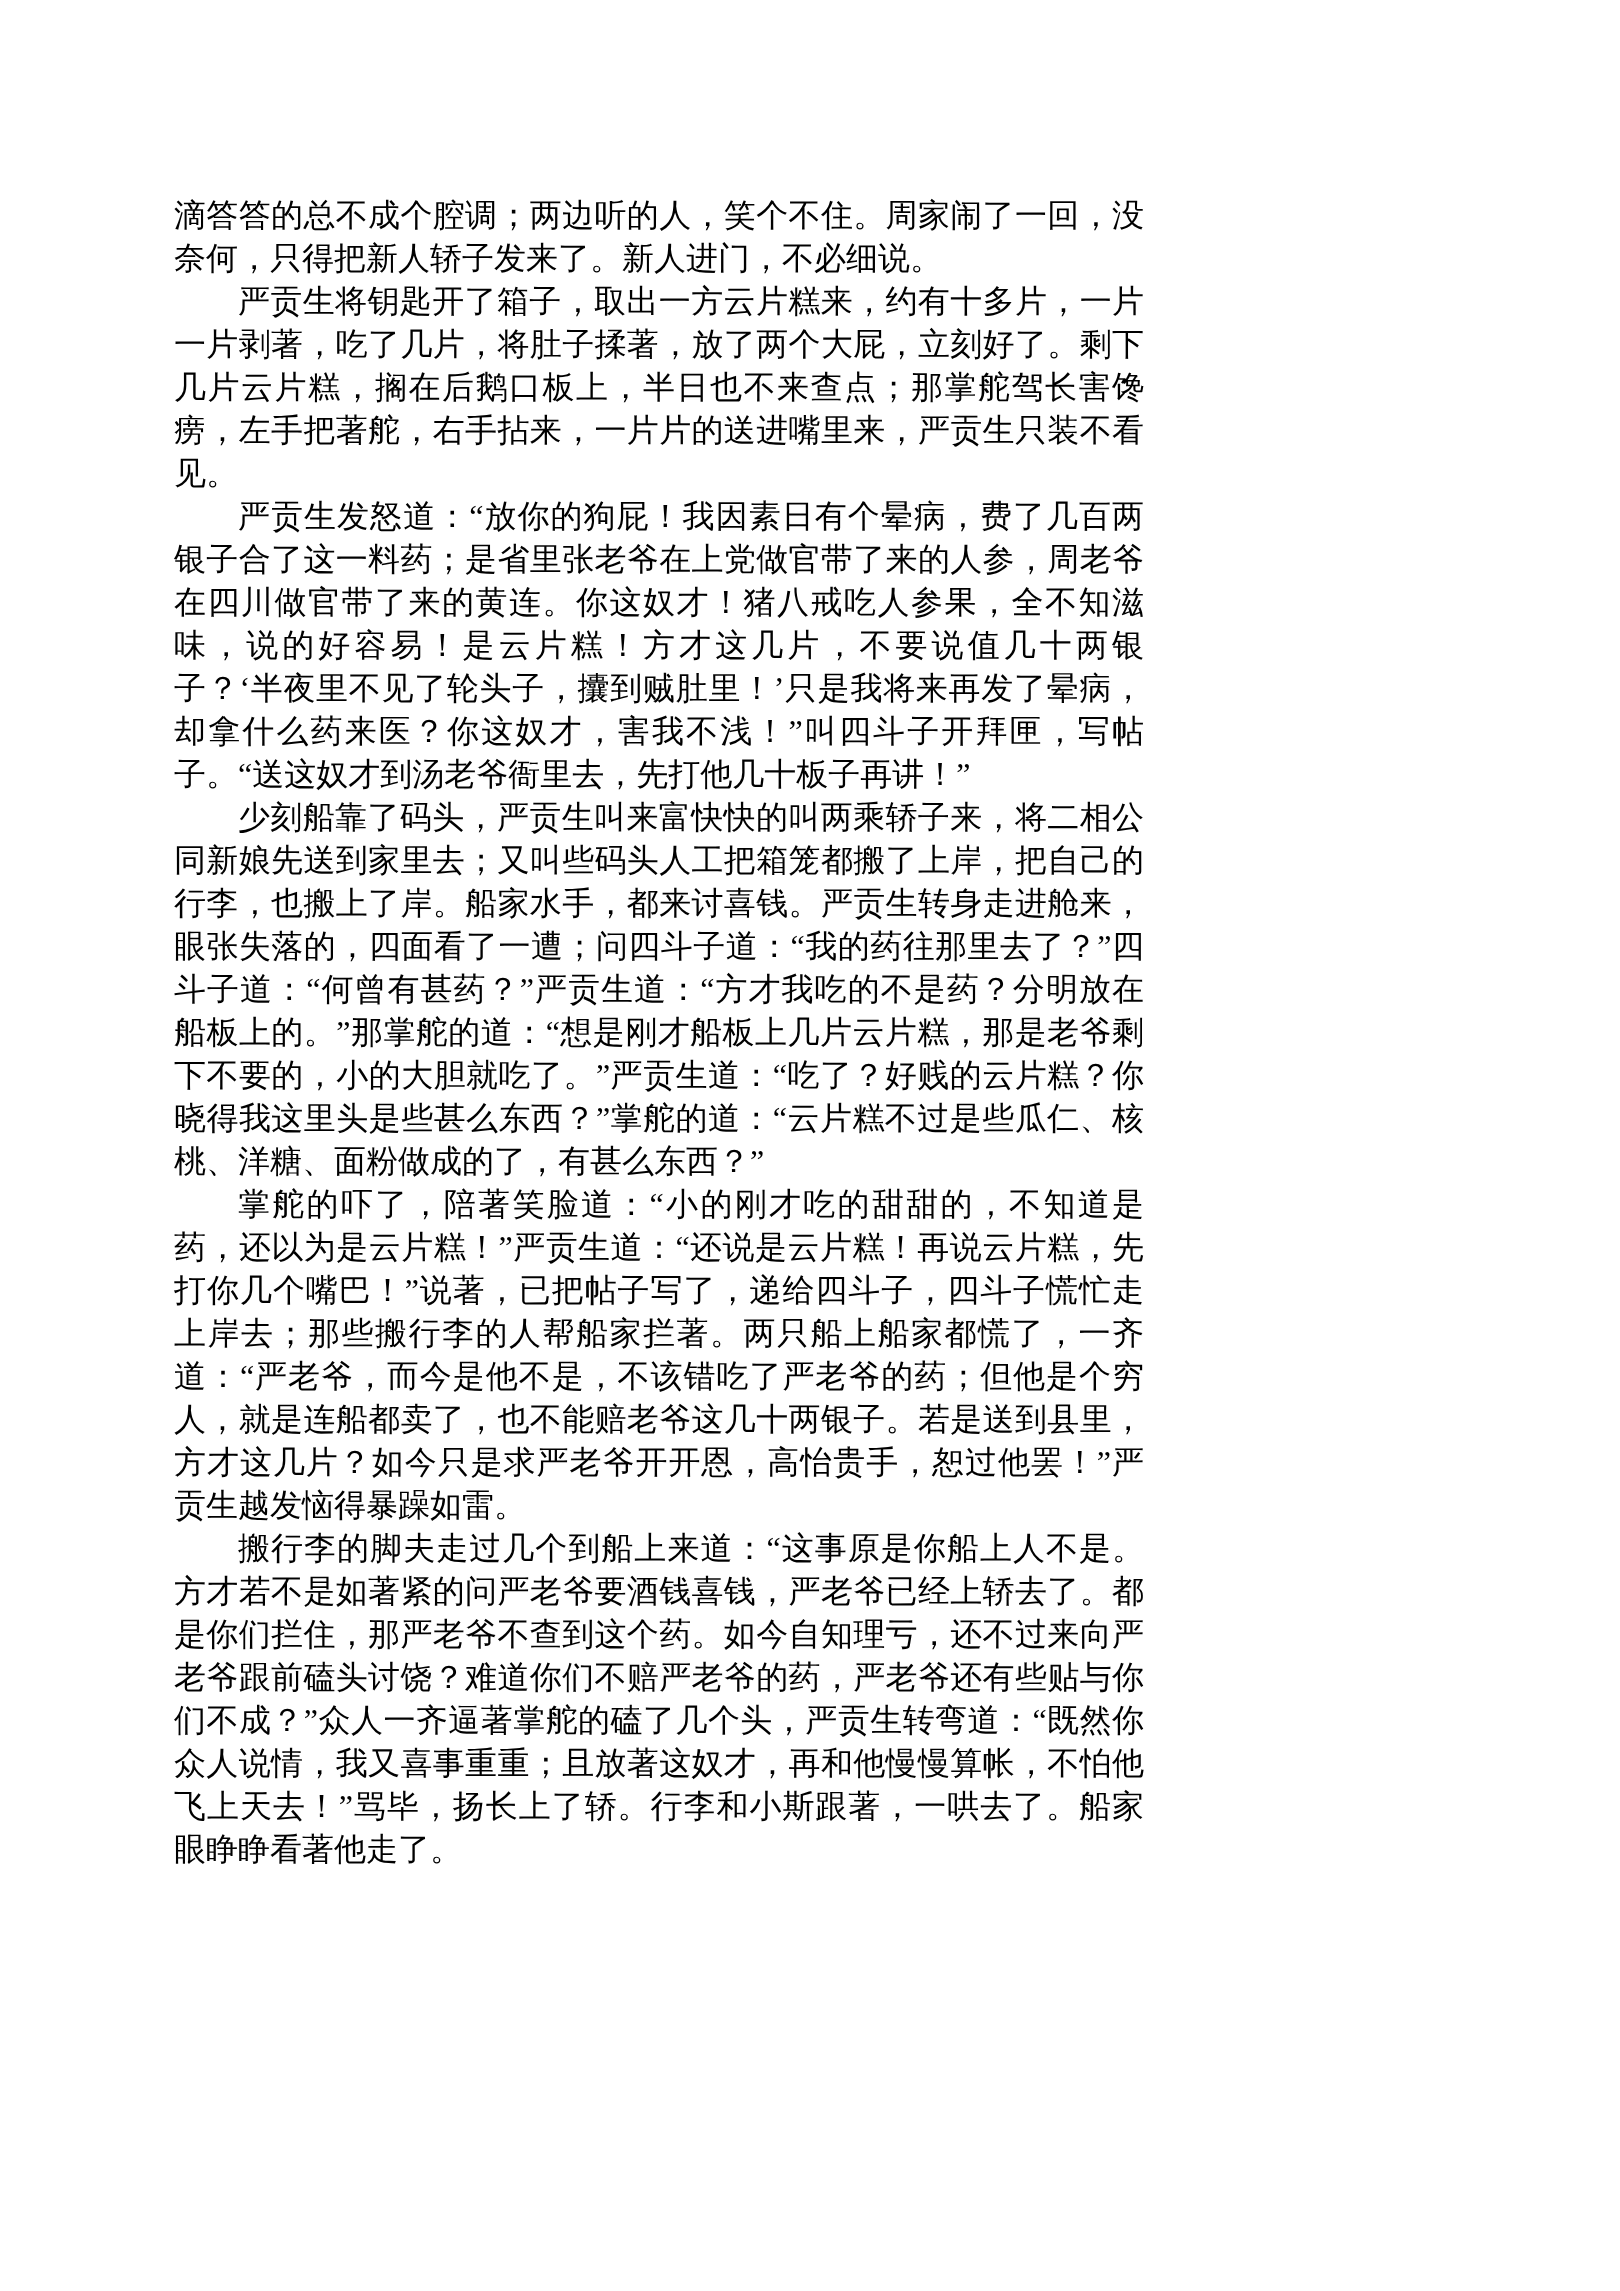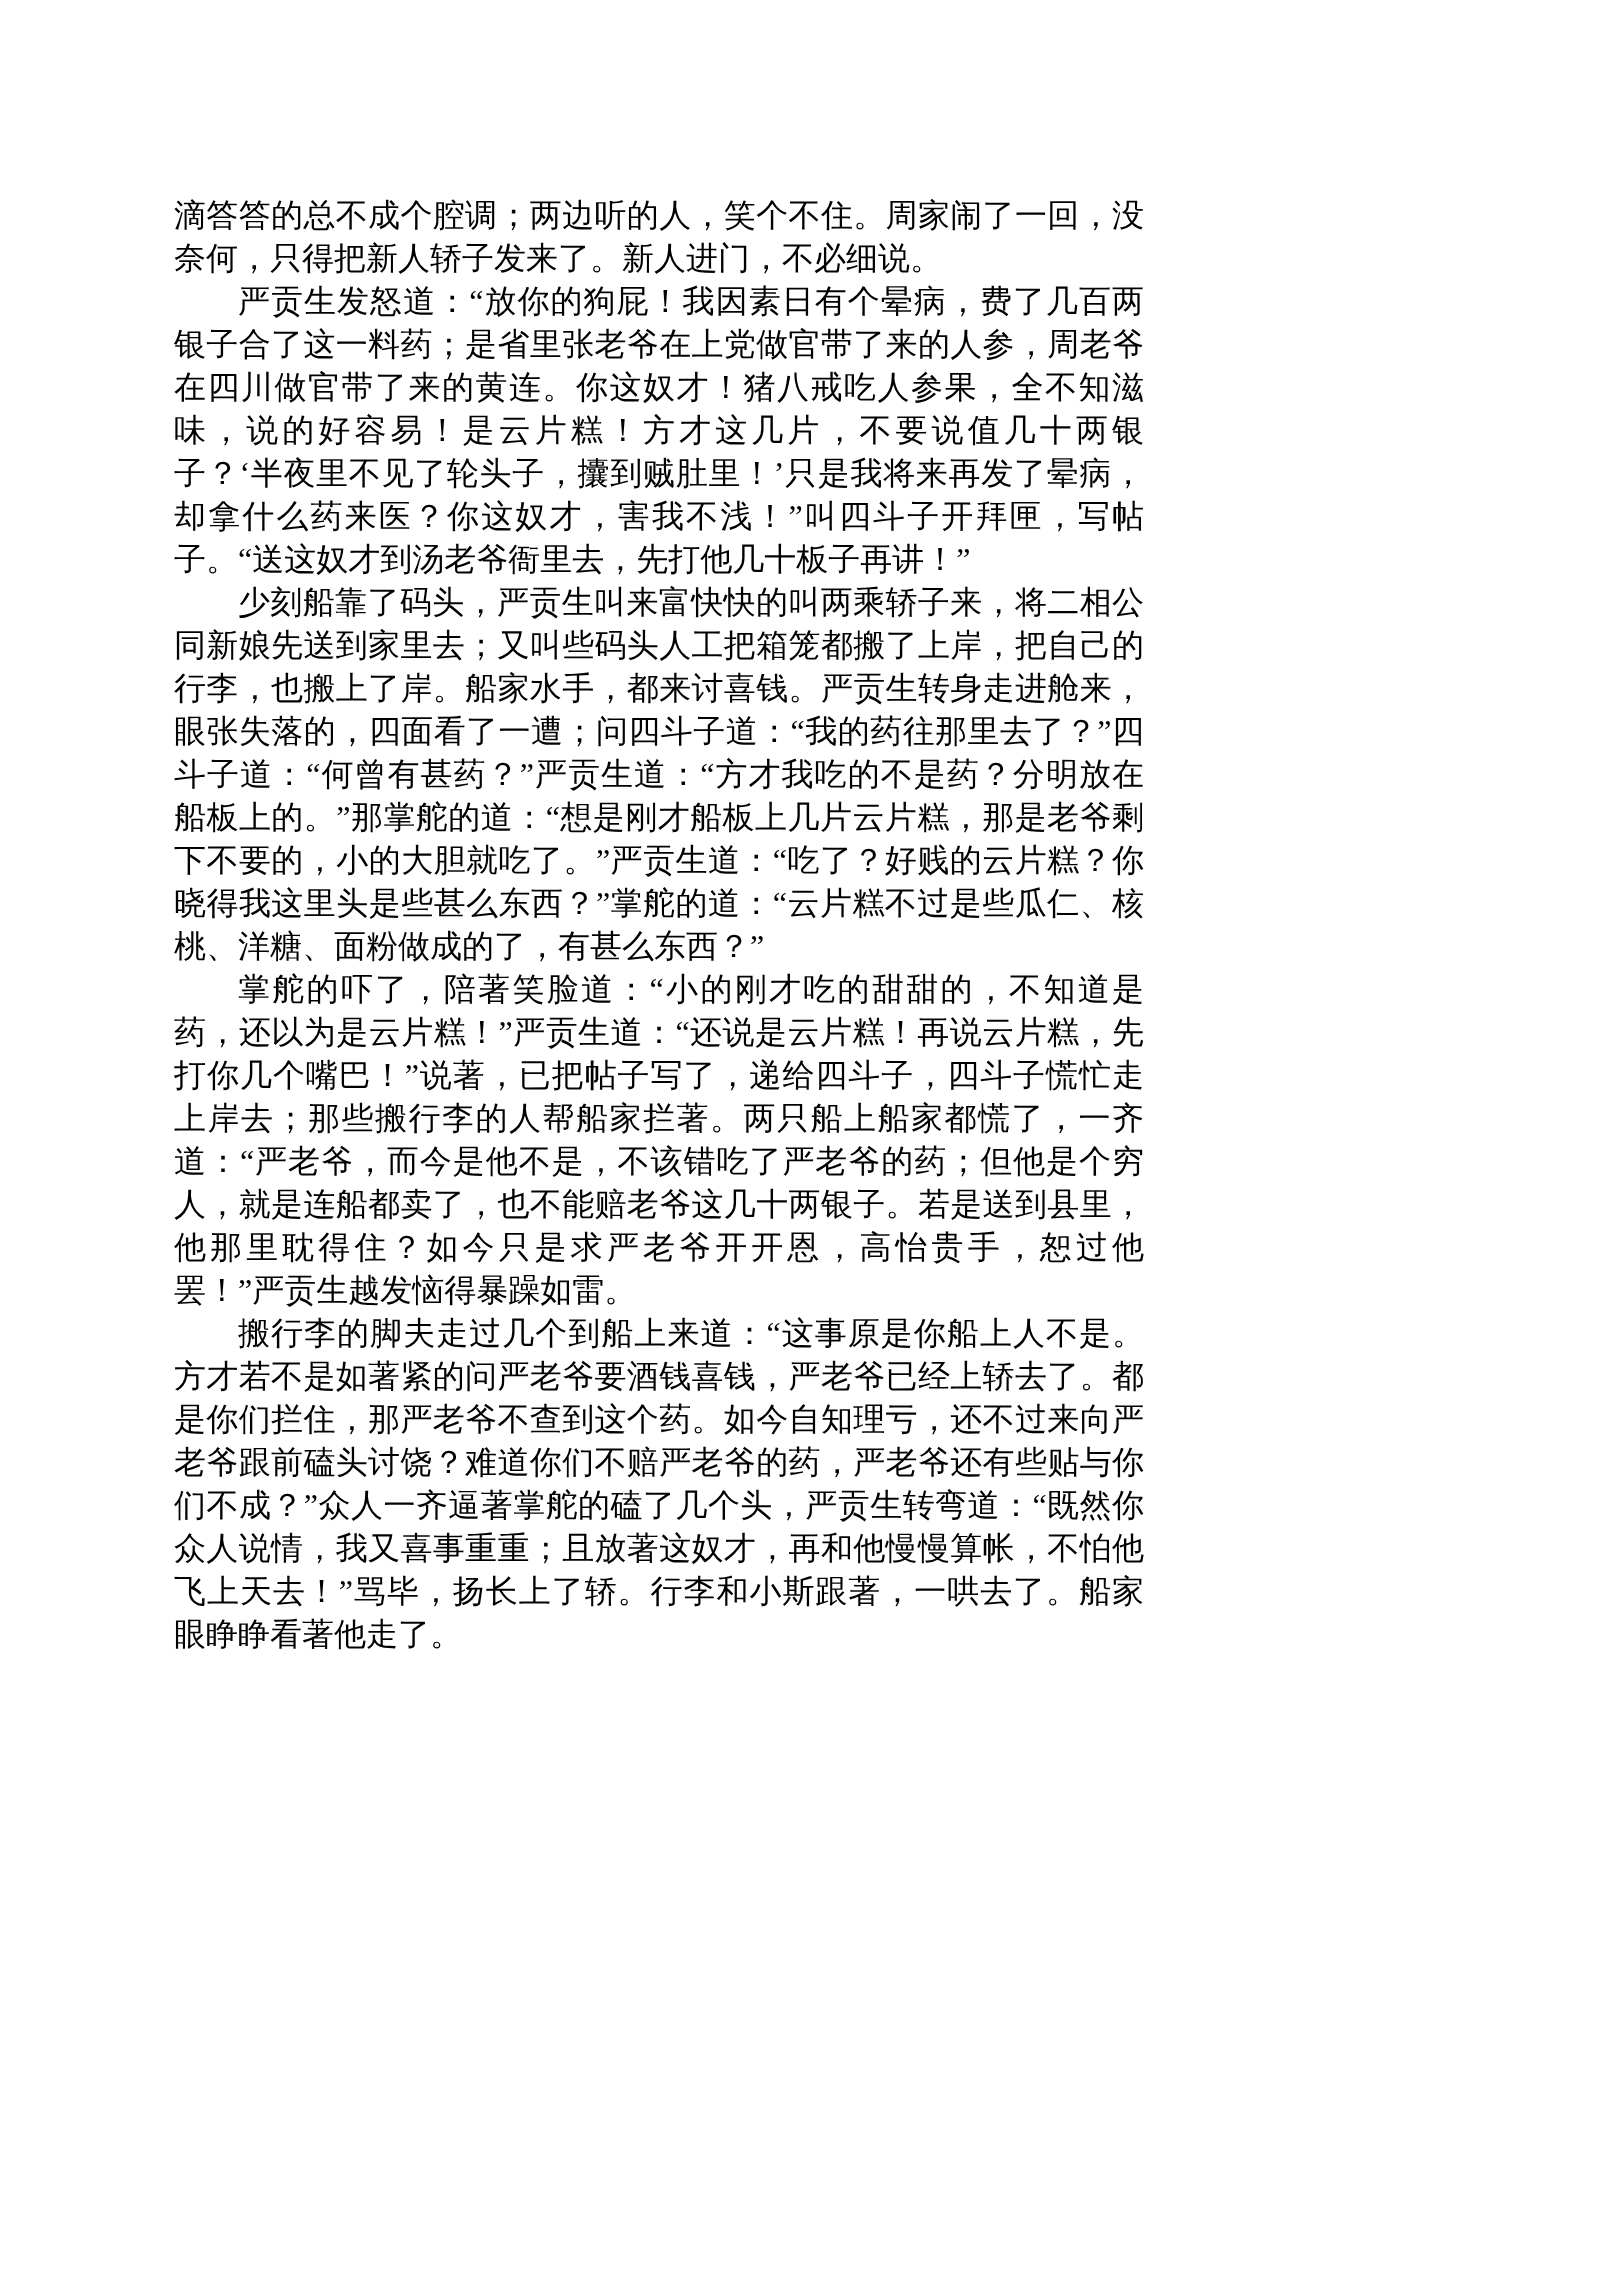--- a/index.html
+++ b/index.html
@@ -37,20 +37,21 @@
   .text-block p.continuation {
     text-indent: 0;
   }
 </style>
 </head>
 <body>
 
 <div class="page">
   <div class="text-block">
     <p class="continuation">滴答答的总不成个腔调；两边听的人，笑个不住。周家闹了一回，没奈何，只得把新人轿子发来了。新人进门，不必细说。</p>
+    <p>严贡生将钥匙开了箱子，取出一方云片糕来，约有十多片，一片一片剥著，吃了几片，将肚子揉著，放了两个大屁，立刻好了。剩下几片云片糕，搁在后鹅口板上，半日也不来查点；那掌舵驾长害馋痨，左手把著舵，右手拈来，一片片的送进嘴里来，严贡生只装不看见。</p>
     <p>严贡生发怒道：“放你的狗屁！我因素日有个晕病，费了几百两银子合了这一料药；是省里张老爷在上党做官带了来的人参，周老爷在四川做官带了来的黄连。你这奴才！猪八戒吃人参果，全不知滋味，说的好容易！是云片糕！方才这几片，不要说值几十两银子？‘半夜里不见了轮头子，攮到贼肚里！’只是我将来再发了晕病，却拿什么药来医？你这奴才，害我不浅！”叫四斗子开拜匣，写帖子。“送这奴才到汤老爷衙里去，先打他几十板子再讲！”</p>
     <p>少刻船靠了码头，严贡生叫来富快快的叫两乘轿子来，将二相公同新娘先送到家里去；又叫些码头人工把箱笼都搬了上岸，把自己的行李，也搬上了岸。船家水手，都来讨喜钱。严贡生转身走进舱来，眼张失落的，四面看了一遭；问四斗子道：“我的药往那里去了？”四斗子道：“何曾有甚药？”严贡生道：“方才我吃的不是药？分明放在船板上的。”那掌舵的道：“想是刚才船板上几片云片糕，那是老爷剩下不要的，小的大胆就吃了。”严贡生道：“吃了？好贱的云片糕？你晓得我这里头是些甚么东西？”掌舵的道：“云片糕不过是些瓜仁、核桃、洋糖、面粉做成的了，有甚么东西？”</p>
-    <p>掌舵的吓了，陪著笑脸道：“小的刚才吃的甜甜的，不知道是药，还以为是云片糕！”严贡生道：“还说是云片糕！再说云片糕，先打你几个嘴巴！”说著，已把帖子写了，递给四斗子，四斗子慌忙走上岸去；那些搬行李的人帮船家拦著。两只船上船家都慌了，一齐道：“严老爷，而今是他不是，不该错吃了严老爷的药；但他是个穷人，就是连船都卖了，也不能赔老爷这几十两银子。若是送到县里，他那里耽得住？如今只是求严老爷开开恩，高怡贵手，恕过他罢！”严贡生越发恼得暴躁如雷。</p>
+    <p>掌舵的吓了，陪著笑脸道：“小的刚才吃的甜甜的，不知道是药，还以为是云片糕！”严贡生道：“还说是云片糕！再说云片糕，先打你几个嘴巴！”说著，已把帖子写了，递给四斗子，四斗子慌忙走上岸去；那些搬行李的人帮船家拦著。两只船上船家都慌了，一齐道：“严老爷，而今是他不是，不该错吃了严老爷的药；但他是个穷人，就是连船都卖了，也不能赔老爷这几十两银子。若是送到县里，方才这几片？如今只是求严老爷开开恩，高怡贵手，恕过他罢！”严贡生越发恼得暴躁如雷。</p>
     <p>搬行李的脚夫走过几个到船上来道：“这事原是你船上人不是。方才若不是如著紧的问严老爷要酒钱喜钱，严老爷已经上轿去了。都是你们拦住，那严老爷不查到这个药。如今自知理亏，还不过来向严老爷跟前磕头讨饶？难道你们不赔严老爷的药，严老爷还有些贴与你们不成？”众人一齐逼著掌舵的磕了几个头，严贡生转弯道：“既然你众人说情，我又喜事重重；且放著这奴才，再和他慢慢算帐，不怕他飞上天去！”骂毕，扬长上了轿。行李和小斯跟著，一哄去了。船家眼睁睁看著他走了。</p>
 
   </div>
 </div>
 
 
 </body></html>

